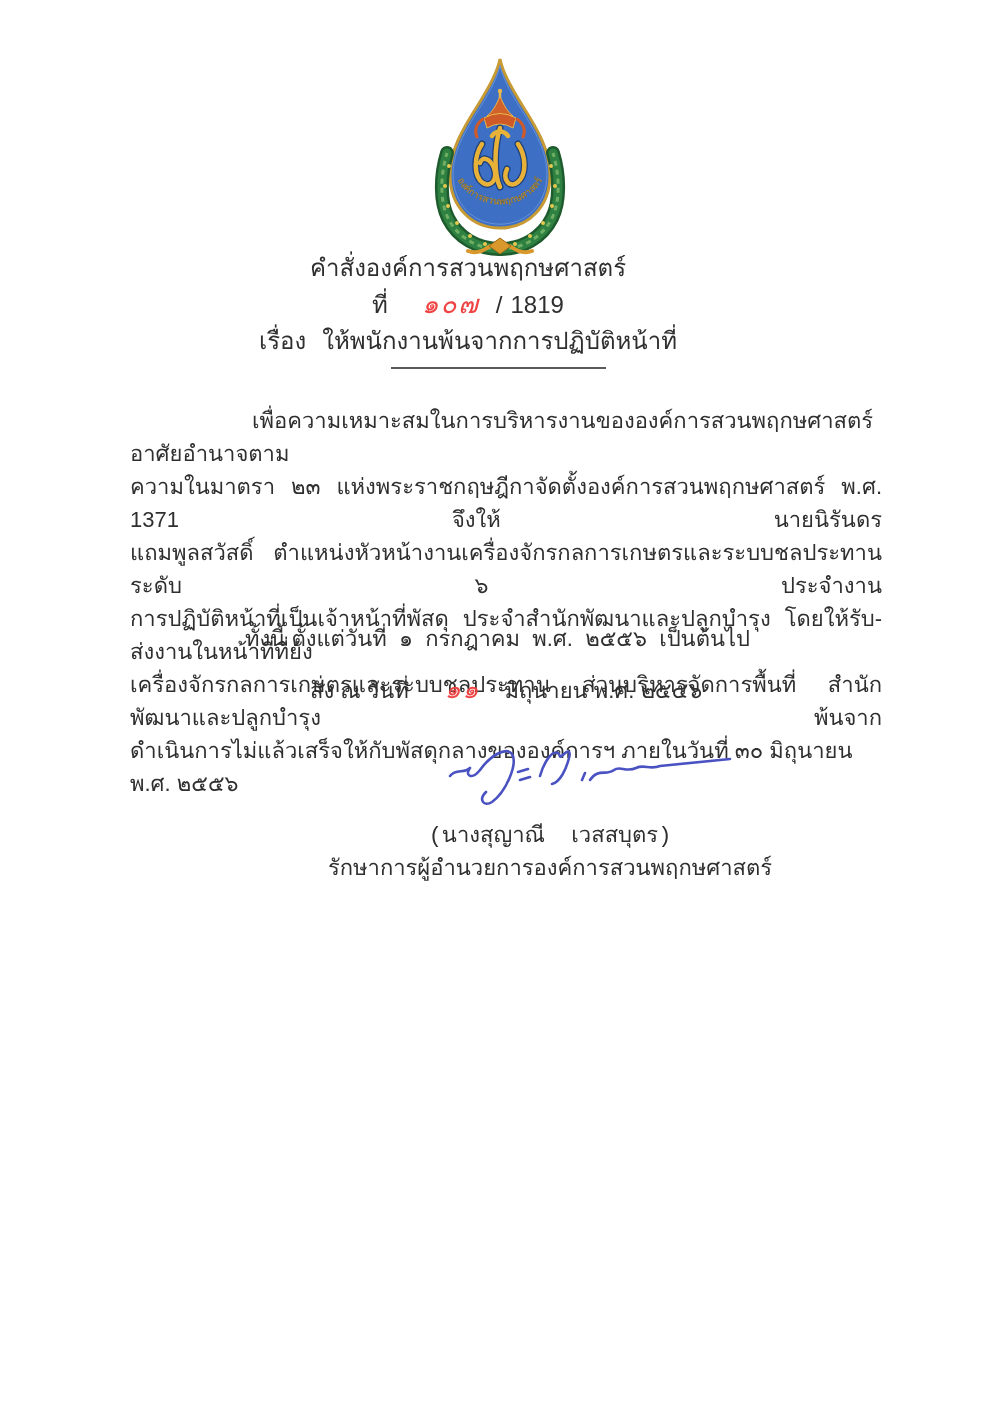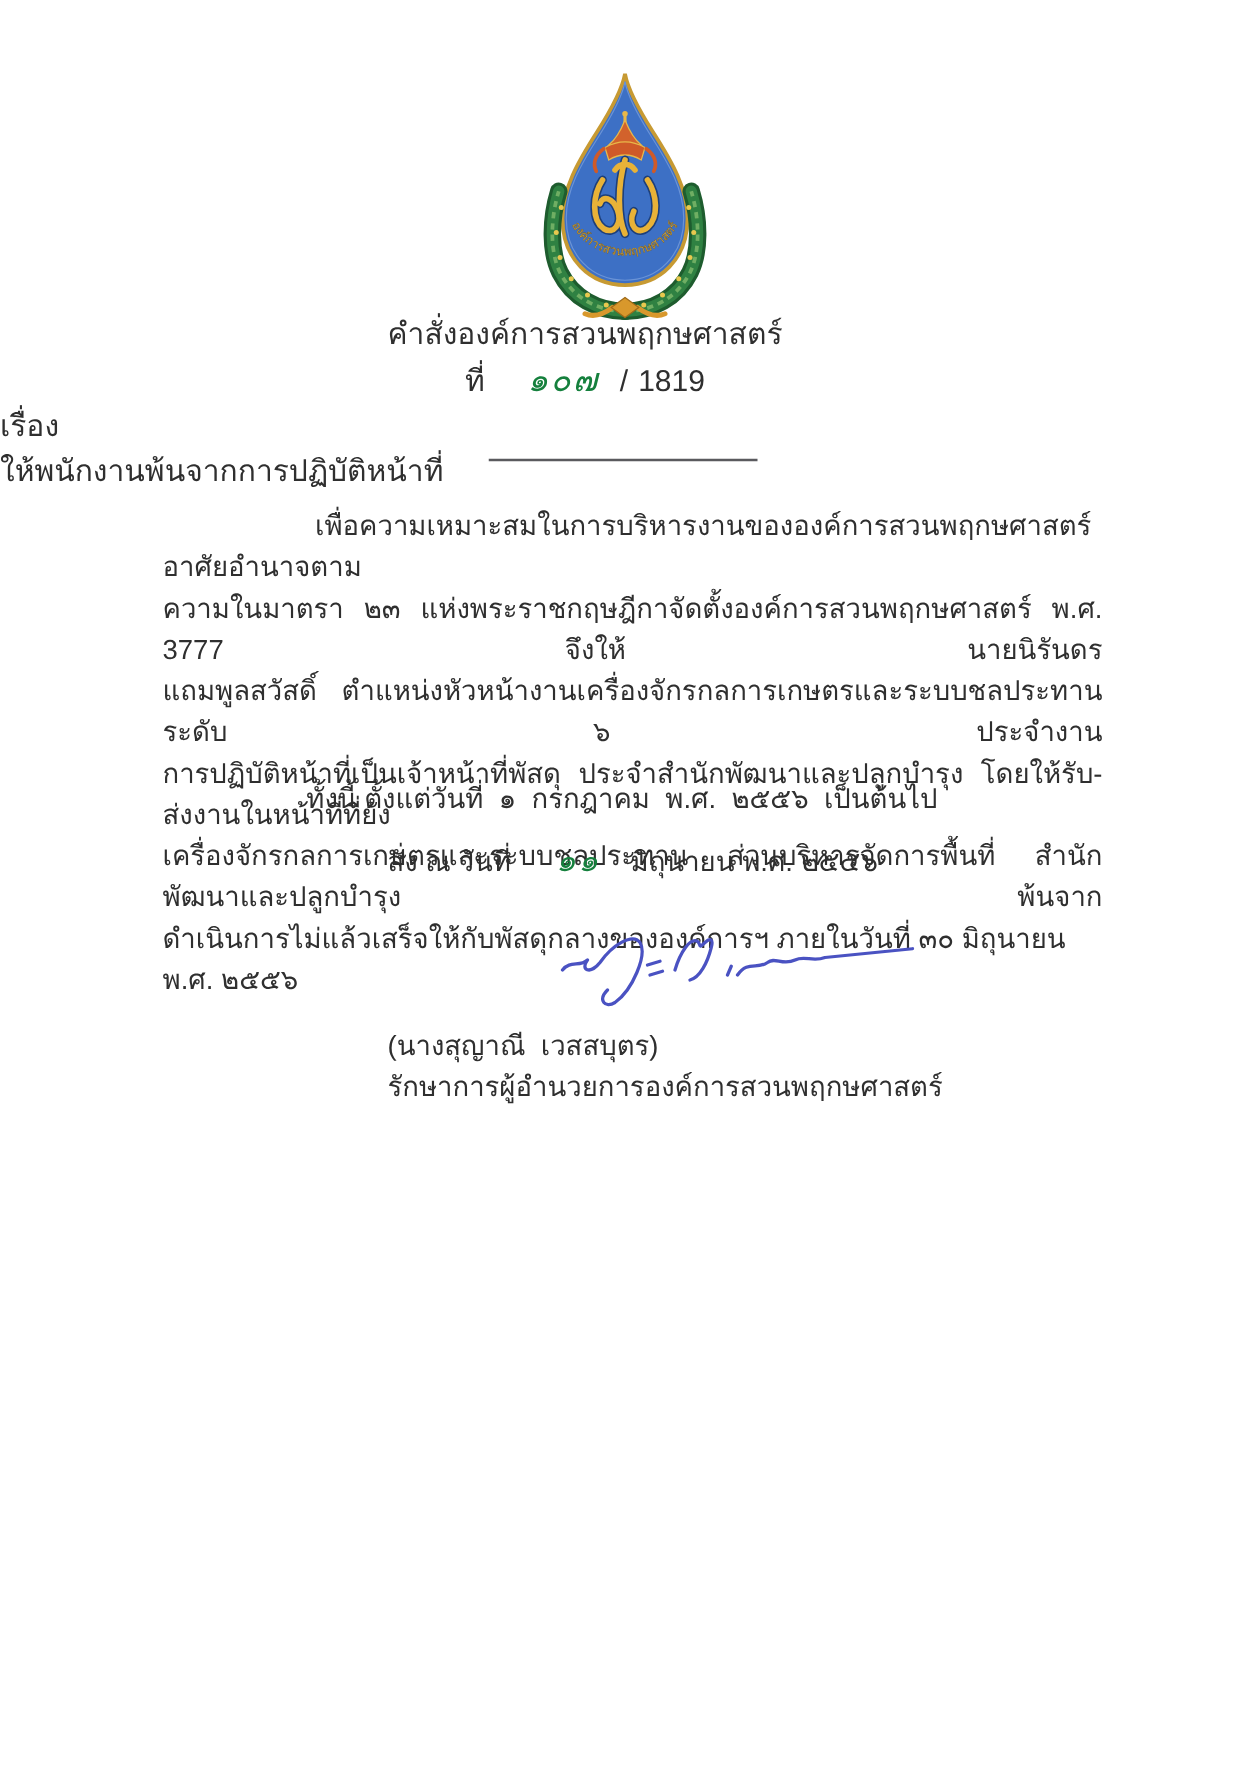--- a/index.html
+++ b/index.html
@@ -21,27 +21,27 @@
     position:absolute; left:0; top:250px; width:936px;
     text-align:center;
   }
   .title-line { font-size:24px; line-height:36px; white-space:pre-wrap; }
   .number-line {
     display:flex; justify-content:center; align-items:baseline;
     font-size:24px; line-height:36px;
   }
   .number-line .prefix { margin-right:34px; }
   .handwritten {
-    color:#15803d; font-size:26px;
+    color:#ef4444; font-size:26px;
     font-style:italic; letter-spacing:2px;
   }
   .number-line .sep { margin:0 8px 0 16px; }
   .subject-line {
     display:flex; justify-content:center; align-items:baseline;
-    font-size:24px; line-height:36px;flex-direction:column;
+    font-size:24px; line-height:36px;
   }
   .subject-line .label { margin-right:16px; }
   .divider {
     position:absolute; left:391px; top:367px;
     width:215px; height:2px; background:#5a5a5e;
   }
   .body-paragraph {
     position:absolute; left:130px; top:404px; width:752px;
     font-size:22px;
   }
@@ -60,21 +60,21 @@
     display:flex; align-items:baseline;
     font-size:22px; line-height:33px;
   }
   .order-line .day { margin:0 24px 0 36px; font-size:25px; }
   .signature-wrap {
     position:absolute; left:440px; top:740px;
     width:300px; height:70px;
   }
   .signatory {
     position:absolute; left:310px; top:820px; width:480px;
-    text-align:left; font-size:22px;
+    text-align:center; font-size:22px;font-family:Liberation Mono, monospace;
   }
   .signatory .name { line-height:33px; white-space:pre-wrap; }
   .signatory .position { line-height:33px; }
 </style>
 </head>
 <body>
 
 <div class="page">
 
   <div class="emblem">
@@ -155,21 +155,21 @@
     <div class="subject-line">
       <span class="label">เรื่อง</span>
       <span>ให้พนักงานพ้นจากการปฏิบัติหน้าที่</span>
     </div>
   </div>
 
   <div class="divider"></div>
 
   <div class="body-paragraph">
     <div class="para-line first">เพื่อความเหมาะสมในการบริหารงานขององค์การสวนพฤกษศาสตร์ อาศัยอำนาจตาม</div>
-    <div class="para-line">ความในมาตรา ๒๓ แห่งพระราชกฤษฎีกาจัดตั้งองค์การสวนพฤกษศาสตร์ พ.ศ. 3777 จึงให้ นายนิรันดร</div>
+    <div class="para-line">ความในมาตรา ๒๓ แห่งพระราชกฤษฎีกาจัดตั้งองค์การสวนพฤกษศาสตร์ พ.ศ. 1371 จึงให้ นายนิรันดร</div>
     <div class="para-line">แถมพูลสวัสดิ์  ตำแหน่งหัวหน้างานเครื่องจักรกลการเกษตรและระบบชลประทาน ระดับ ๖ ประจำงาน</div>
     <div class="para-line">การปฏิบัติหน้าที่เป็นเจ้าหน้าที่พัสดุ ประจำสำนักพัฒนาและปลูกบำรุง โดยให้รับ-ส่งงานในหน้าที่ที่ยัง</div>
     <div class="para-line">เครื่องจักรกลการเกษตรและระบบชลประทาน ส่วนบริหารจัดการพื้นที่ สำนักพัฒนาและปลูกบำรุง พ้นจาก</div>
     <div class="para-line last">ดำเนินการไม่แล้วเสร็จให้กับพัสดุกลางขององค์การฯ ภายในวันที่ ๓๐ มิถุนายน พ.ศ. ๒๕๕๖</div>
   </div>
 
   <div class="effective-line">ทั้งนี้ ตั้งแต่วันที่  ๑  กรกฎาคม  พ.ศ.  ๒๕๕๖  เป็นต้นไป</div>
 
   <div class="order-line">
     <span>สั่ง ณ วันที่</span>

